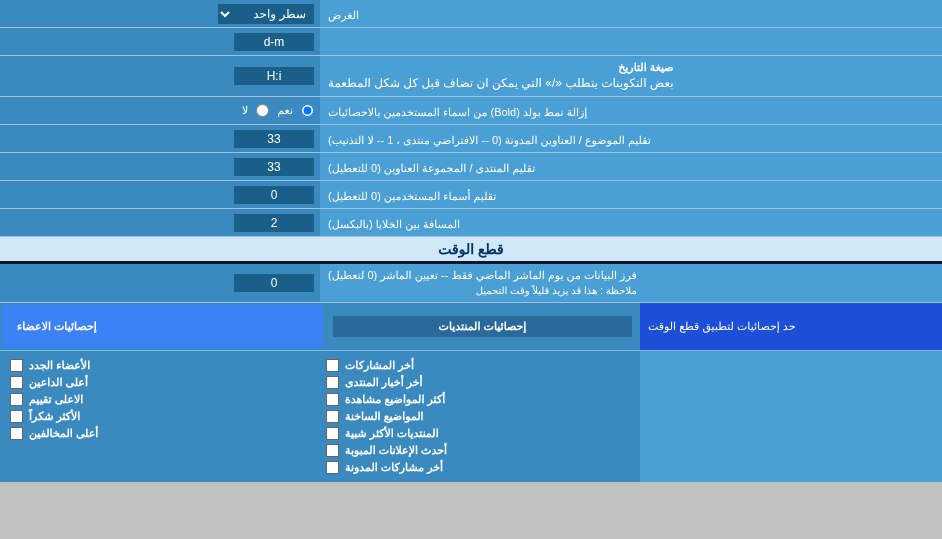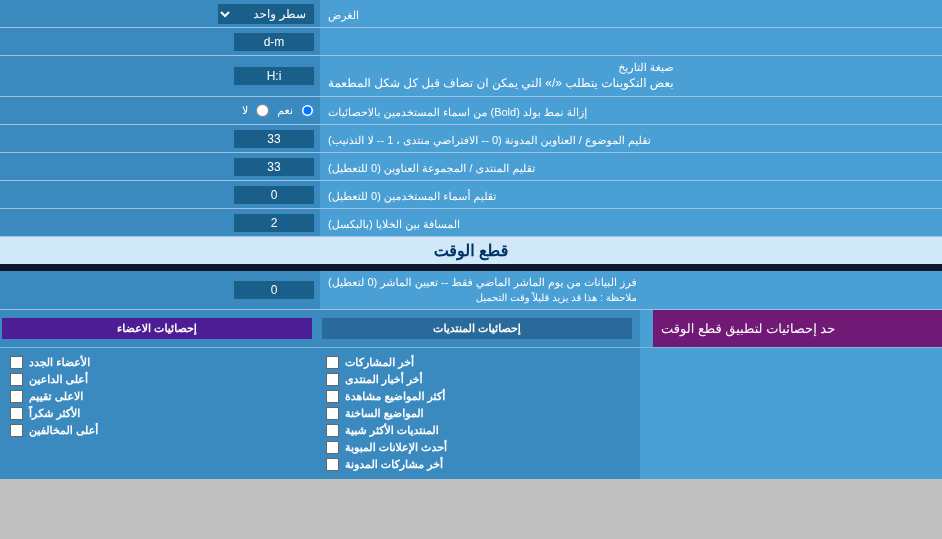--- a/index.html
+++ b/index.html
@@ -57,22 +57,22 @@
       border: none;
       padding: 2px 4px;
       font-size: 12px;
     }
     .section-header {
       background: #d0e8f8;
       color: #003366;
       font-weight: bold;
       text-align: center;
       padding: 4px 8px;
-      border-bottom: 7px solid #0f172a;
-      font-size: 16px;
+      border-bottom: 3px solid #0f172a;
+      font-size: 14px;
     }
     .radio-group {
       display: flex;
       align-items: center;
       gap: 8px;
       flex-direction: row-reverse;
     }
     .radio-label {
       color: #fff;
       font-size: 11px;
@@ -124,21 +124,21 @@
       </div>
     </div>
     <div class="input-cell">
       <input type="text" class="input-field input-field-sm" value="d-m" style="">
     </div>
   </div>
 
   <div class="row">
     <div class="label-cell">
       <div style="text-align:right;">
-        <div style="font-weight:normal;">صيغة التاريخ</div>
+        <div style="font-weight:bold;">صيغة التاريخ</div>
         <div style="font-size:12px;">بعض التكوينات يتطلب «/» التي يمكن ان تضاف قبل كل شكل المطعمة</div>
       </div>
     </div>
     <div class="input-cell">
       <input type="text" class="input-field input-field-sm" value="H:i" style="">
     </div>
   </div>
 
   <div class="row">
     <div class="label-cell">
@@ -202,29 +202,29 @@
       </div>
     </div>
     <div class="input-cell">
       <input type="text" class="input-field input-field-sm" value="0" style="">
     </div>
   </div>
 
   <div class="bottom-section">
 
     <div style="display:flex; flex-direction:row; border-bottom:1px solid #7ab8d8;">
-      <div style="flex:1; background:#701a75; color:#fff; font-size:13px; padding:4px 8px; text-align:right; display:flex; align-items:center; justify-content:flex-end;margin-left:13px;">
+      <div style="flex:1; background:#1d4ed8; color:#fff; font-size:11px; padding:4px 8px; text-align:right; display:flex; align-items:center; justify-content:flex-end;">
         <span>حد إحصائيات لتطبيق قطع الوقت</span>
       </div>
       <div style="width:640px; background:#3a8abf; display:flex; align-items:center;">
 
         <div style="flex:1; text-align:center; color:#fff; font-weight:bold; font-size:11px; padding:4px; background:#2a6a9a; margin:8px;">
           <span>إحصائيات المنتديات</span>
         </div>
-        <div style="flex:1; text-align:center; color:#fff; font-weight:bold; font-size:11px; padding:4px; background:#4c1d95; margin:2px;">
+        <div style="flex:1; text-align:left; color:#fff; font-weight:bold; font-size:11px; padding:15px; background:#3b82f6; margin:2px;">
           <span>إحصائيات الاعضاء</span>
         </div>
       </div>
     </div>
 
     <div style="display:flex; flex-direction:row; background:#3a8abf; min-height:120px;">
 
       <div style="flex:1; background:#4a9fd4;"></div>
 
       <div style="width:640px; display:flex; flex-direction:row; background:#3a8abf; padding:4px;">

